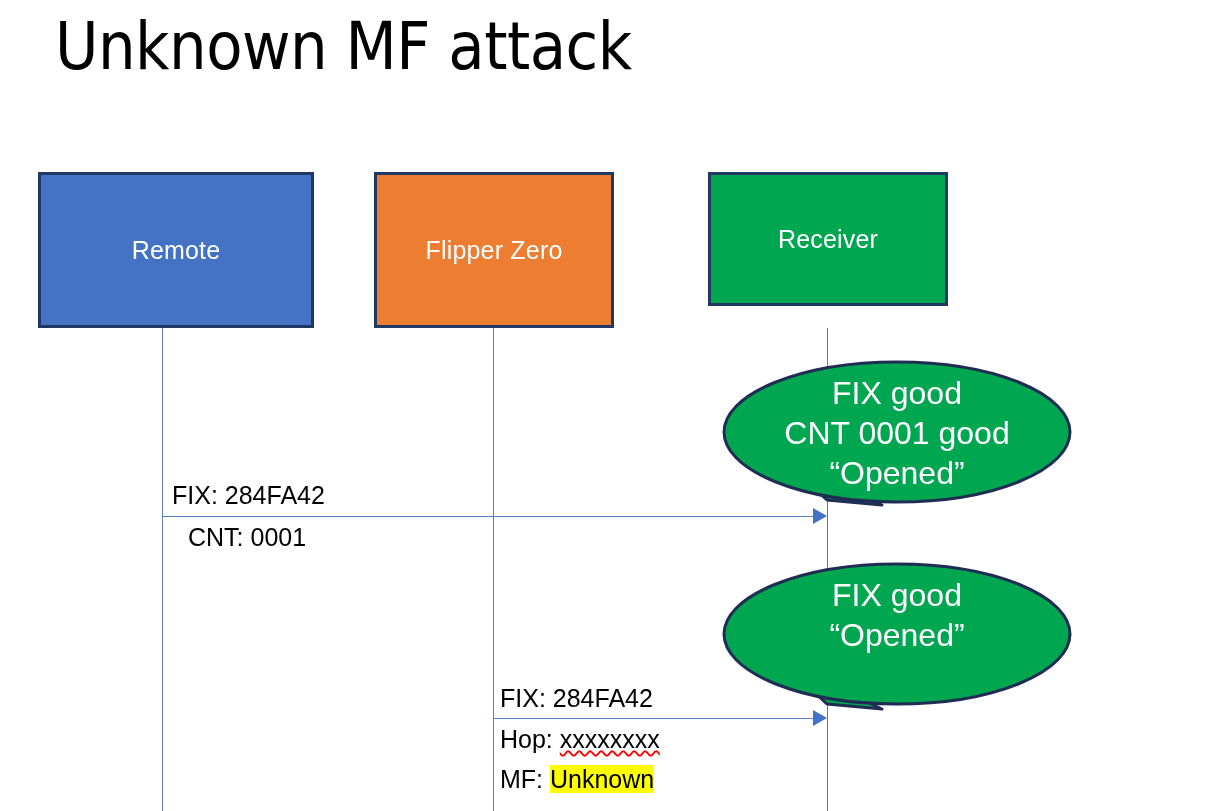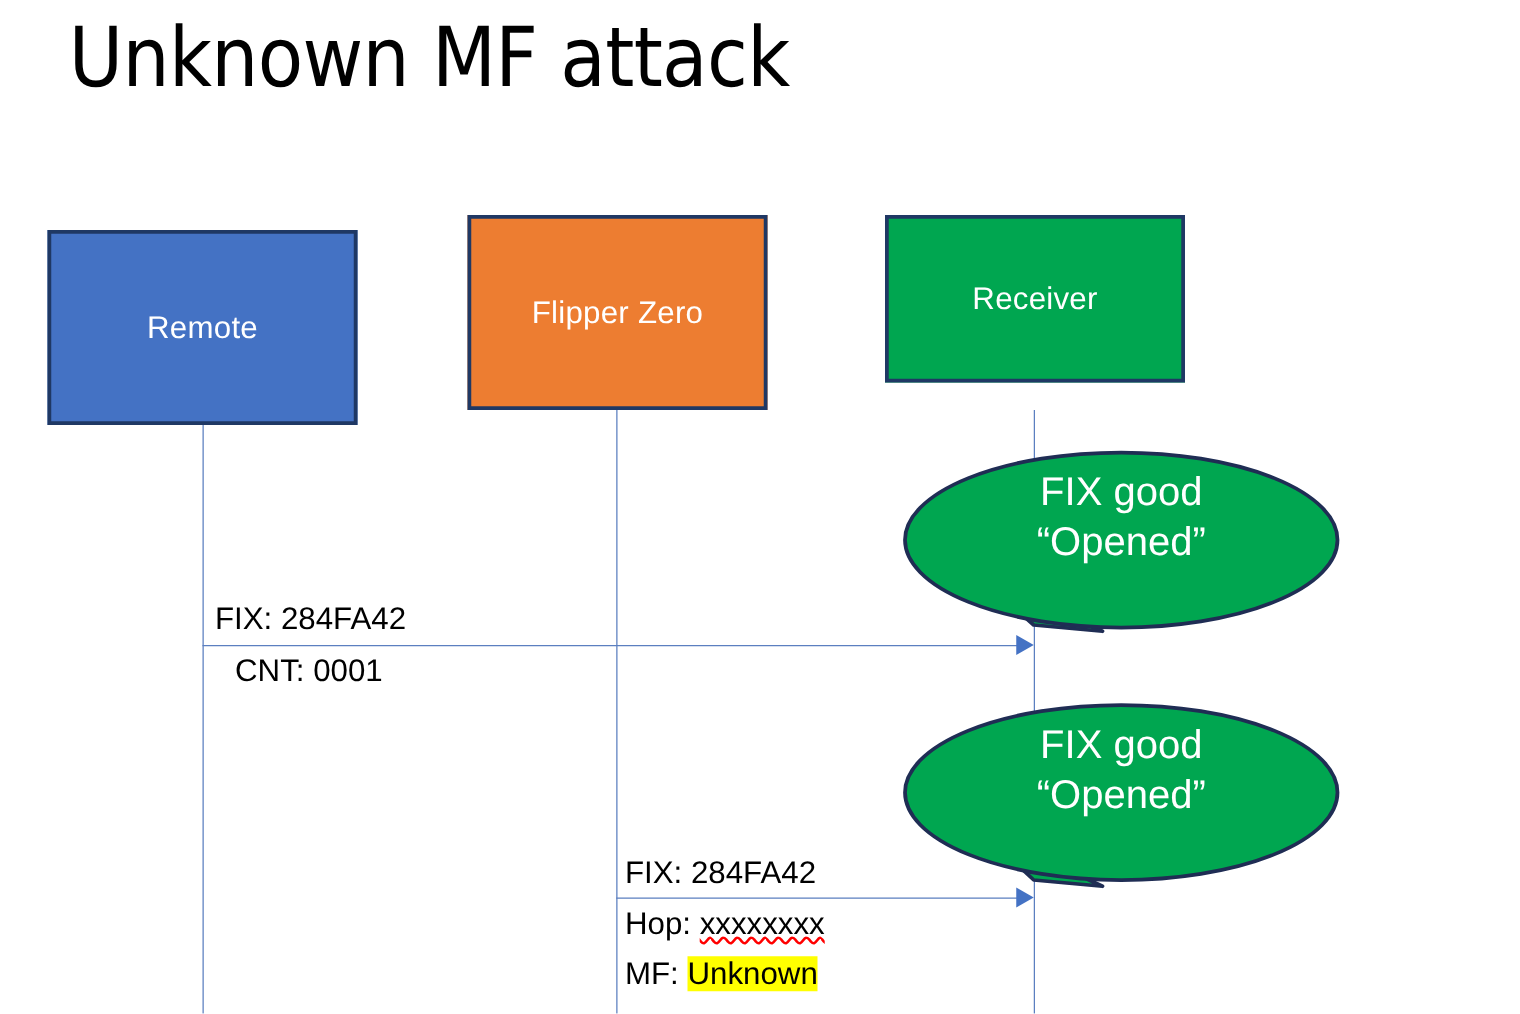--- a/index.html
+++ b/index.html
@@ -43,21 +43,21 @@
     border: 3px solid #1F3864;
     box-sizing: border-box;
     display: flex;
     align-items: center;
     justify-content: center;
     color: #ffffff;
     font-size: 25px;
     font-weight: 400;
     letter-spacing: 0.2px;
   }
-  #actor-remote  { left: 38px;  top: 172px; width: 248px; height: 156px; background: #4472C4; margin-top: 12px; }
+  #actor-remote  { left: 38px;  top: 172px; width: 276px; height: 156px; background: #4472C4; }
   #actor-flipper { left: 374px; top: 172px; width: 240px; height: 156px; background: #ED7D31; text-align: right; }
   #actor-receiver{ left: 708px; top: 172px; width: 240px; height: 134px; background: #00A650; }
 
   
   .msg-line {
     position: absolute;
     height: 0;
     border-top: 1.6px solid #5B7FC0;
   }
   .msg-head {
@@ -166,20 +166,21 @@
     </div>
   </div>
 
   <div class="callout" style="left:722px; top:360px; width:350px; height:158px;">
     <svg width="350" height="158" viewBox="0 0 350 158">
       <path d="M 105 140 L 60 100 L 160 145 Z" fill="#00A650" stroke="#1F2D54" stroke-width="3" stroke-linejoin="round"></path>
       <ellipse cx="175" cy="72" rx="173" ry="70" fill="#00A650" stroke="#1F2D54" stroke-width="3"></ellipse>
     </svg>
     <div class="callout-text" style="top:13px;">
       <span class="ct-line">FIX good</span>
+      <span class="ct-line">CNT 0001 good</span>
       <span class="ct-line">“Opened”</span>
     </div>
   </div>
 
   <div class="callout" style="left:722px; top:562px; width:350px; height:158px;">
     <svg width="350" height="158" viewBox="0 0 350 158">
       <path d="M 105 142 L 60 100 L 160 147 Z" fill="#00A650" stroke="#1F2D54" stroke-width="3" stroke-linejoin="round"></path>
       <ellipse cx="175" cy="72" rx="173" ry="70" fill="#00A650" stroke="#1F2D54" stroke-width="3"></ellipse>
     </svg>
     <div class="callout-text" style="top:13px;">

